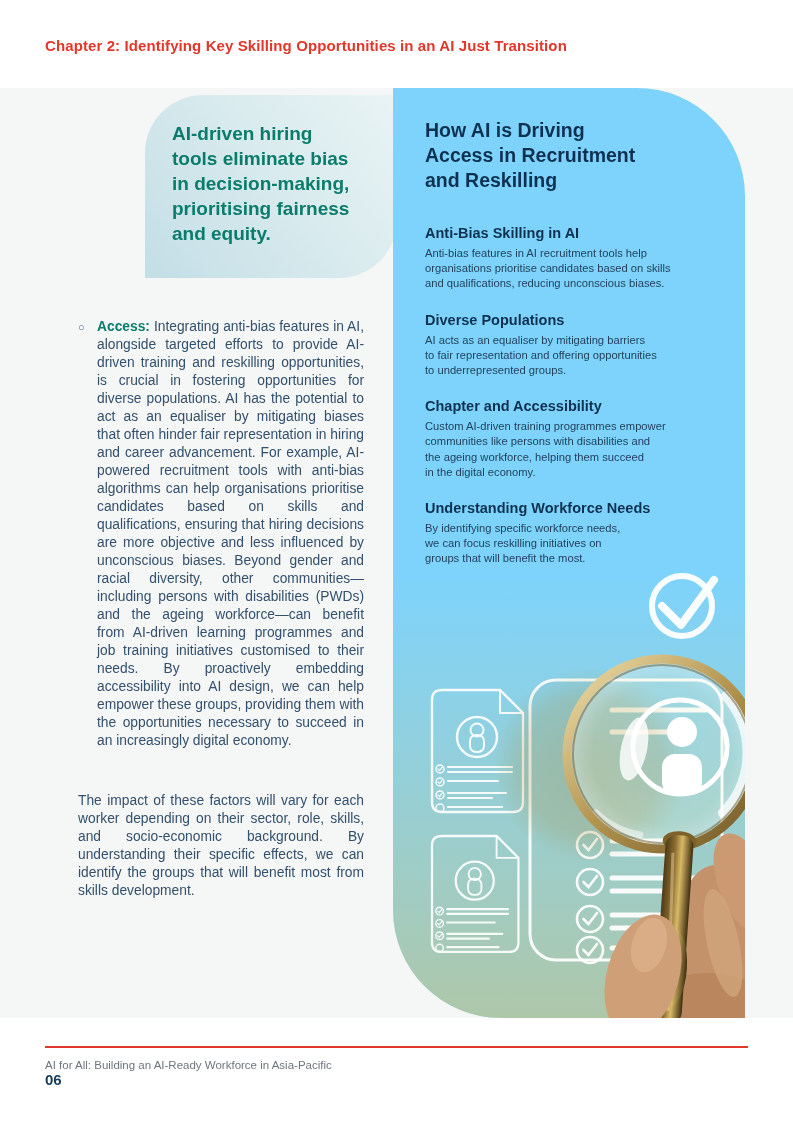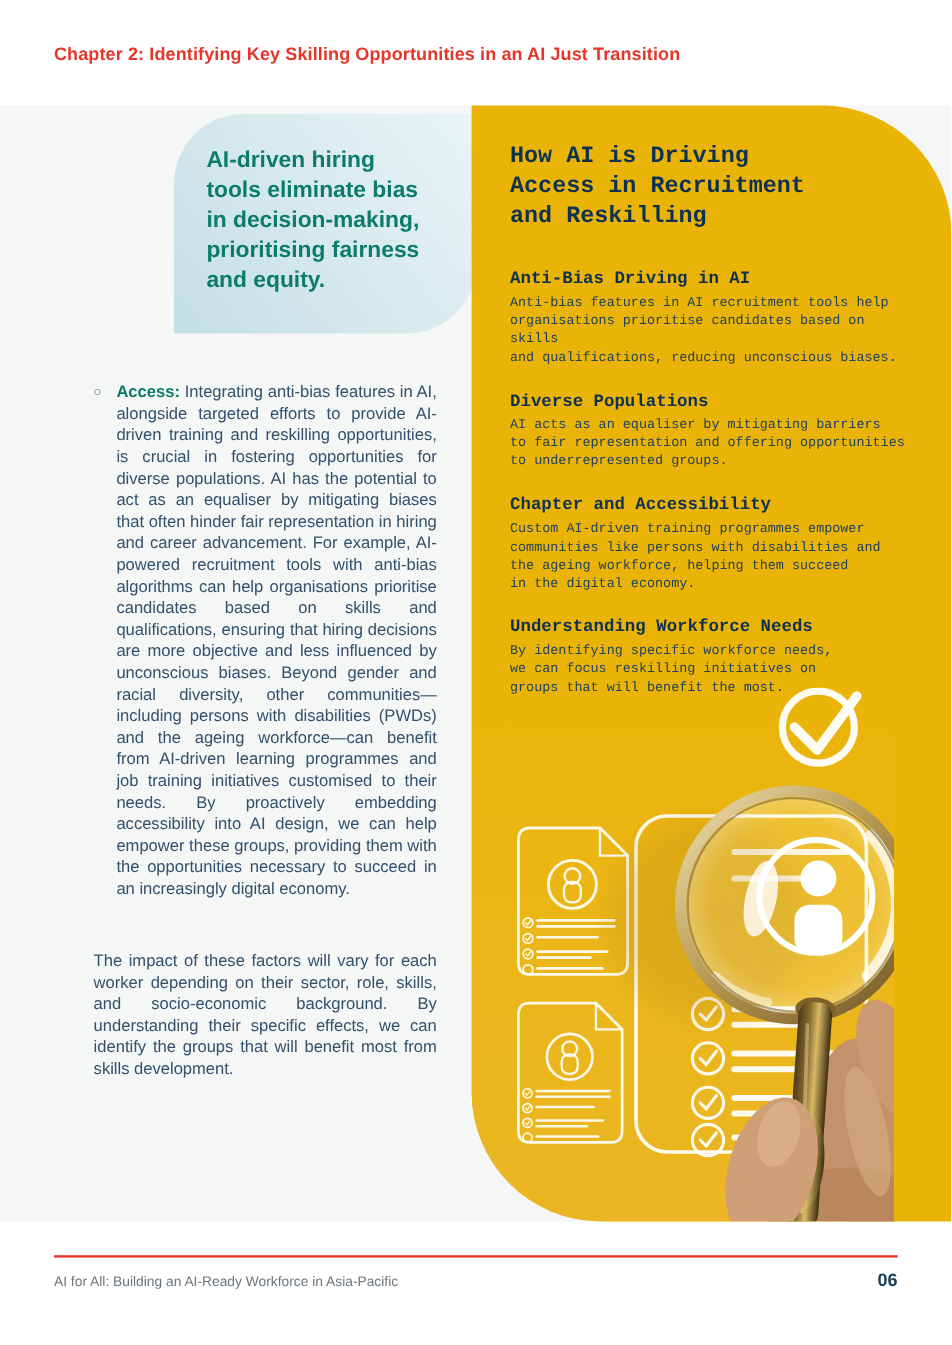--- a/index.html
+++ b/index.html
@@ -14,32 +14,32 @@
              background:linear-gradient(52deg,#c3dee6 0%,#d9ebee 55%,#e9f4f4 100%); }
   .callout-text { font-size:19px; line-height:25px; font-weight:700; color:#0b7c6c; white-space:pre-line; }
 
   .body-text { font-size:13.8px; line-height:18px; color:#33506d; text-align:justify; }
   .bullet-wrap { position:absolute; left:78px; top:318px; width:286px; }
   .bullet-wrap .body-text { padding-left:19px; }
   .bullet { position:absolute; left:0; top:3px; font-size:11px; color:#4a6b85; }
   .lead { color:#0b7c6c; font-weight:700; margin-right:4px; }
   .para2 { position:absolute; left:78px; top:792px; width:286px; }
 
-  .panel { position:absolute; left:393px; top:88px; width:400px; height:930px;
-           background:#eab308; border-radius:0 108px 0 108px; overflow:hidden;font-family:Liberation Mono, monospace; }
+  .panel { position:absolute; left:393px; top:88px; width:352px; height:930px;
+           background:#7dd3fc; border-radius:0 108px 0 108px; overflow:hidden; }
   .panel-content { position:relative; z-index:2; padding:30px 26px 0 32px; }
   .panel-title { font-size:19.5px; line-height:25px; font-weight:800; color:#0e3151;
                  white-space:pre-line; margin-bottom:32px; }
   .panel-section h3 { font-size:14.5px; font-weight:800; color:#0e3151; margin-bottom:5px; }
   .panel-section p { font-size:11.2px; line-height:15.2px; color:#23425e; white-space:pre-line; margin-bottom:20px; }
   .illustration { position:absolute; left:0; bottom:0; z-index:1; display:block; }
 
   .footer-rule { position:absolute; left:45px; top:1046px; width:703px; height:2px; background:#e5362a; }
   .footer-row { position:absolute; left:45px; top:1059px; width:703px;
-                display:flex; justify-content:space-between; align-items:baseline; }
+                display:flex; justify-content:space-between; align-items:baseline;flex-direction:column; }
   .footer-text { font-size:11.5px; color:#6d767d; }
   .page-number { font-size:15px; font-weight:700; color:#17405f; }
 </style>
 </head>
 <body>
 
 <div class="page">
 
   <div class="band"></div>
 
@@ -60,21 +60,21 @@
 
   <p class="body-text para2">The impact of these factors will vary for each worker depending on their sector, role, skills, and socio-economic background. By understanding their specific effects, we can identify the groups that will benefit most from skills development.</p>
 
   <section class="panel">
     <div class="panel-content">
       <h2 class="panel-title">How AI is Driving
 Access in Recruitment
 and Reskilling</h2>
 
       <div class="panel-section">
-        <h3>Anti-Bias Driving in AI</h3>
+        <h3>Anti-Bias Skilling in AI</h3>
         <p>Anti-bias features in AI recruitment tools help
 organisations prioritise candidates based on skills
 and qualifications, reducing unconscious biases.</p>
       </div>
 
       <div class="panel-section">
         <h3>Diverse Populations</h3>
         <p>AI acts as an equaliser by mitigating barriers
 to fair representation and offering opportunities
 to underrepresented groups.</p>

